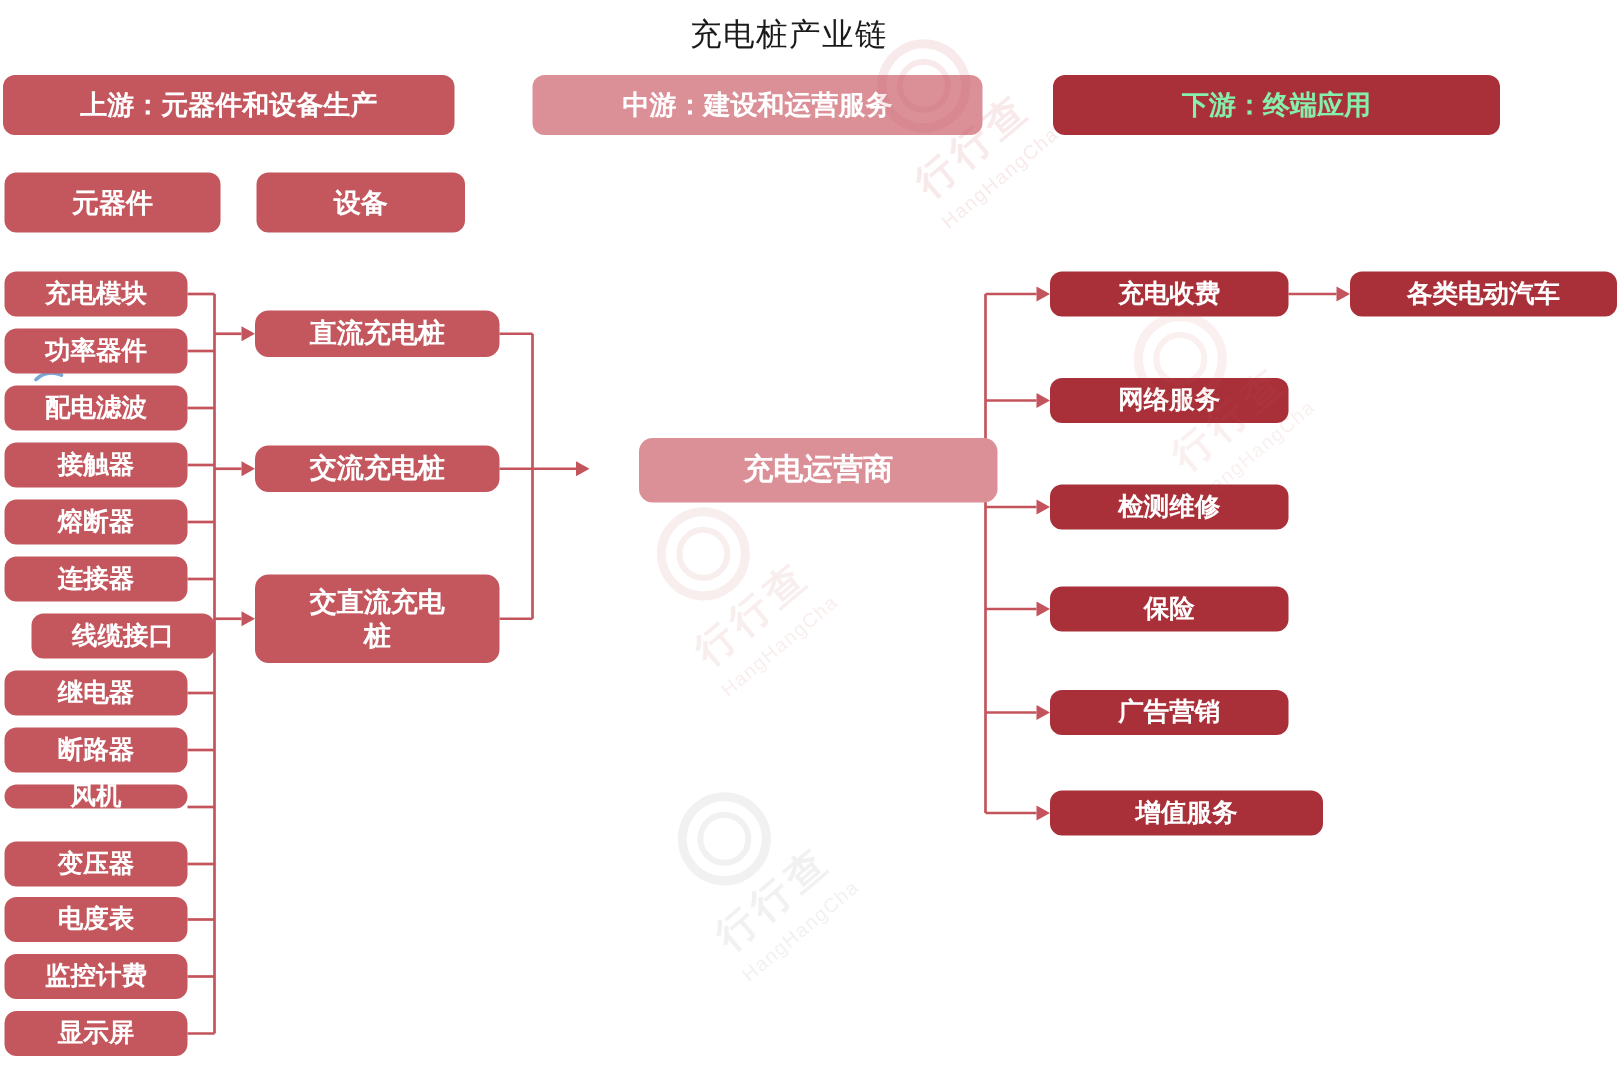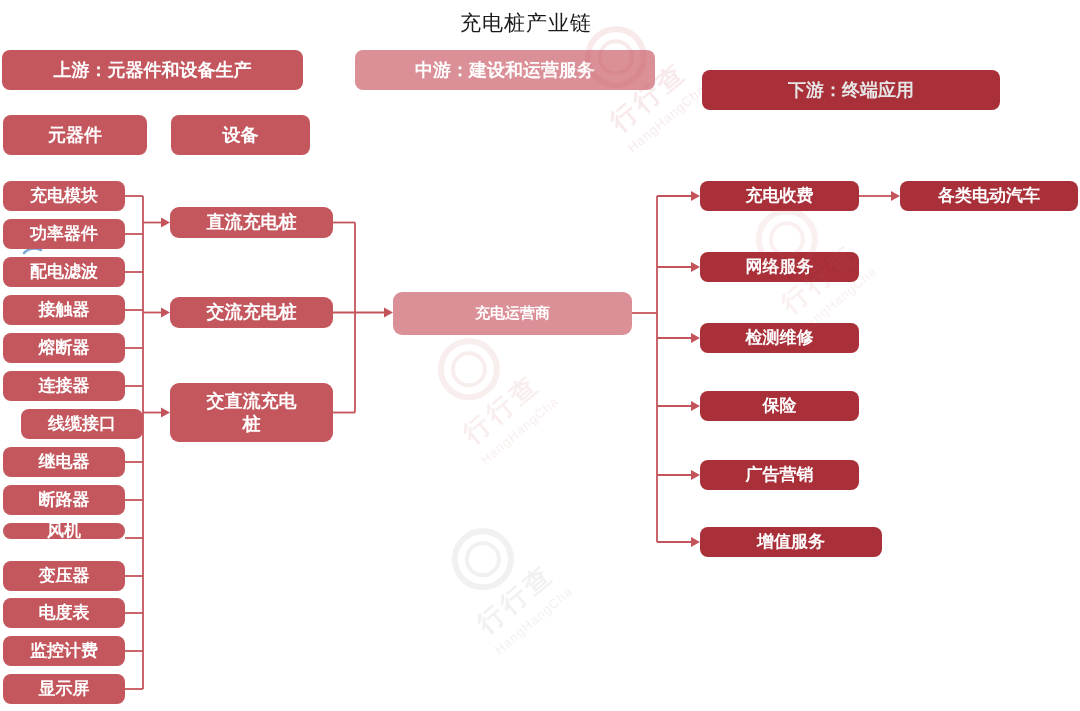--- a/index.html
+++ b/index.html
@@ -6,21 +6,21 @@
   #stage{position:relative;width:1080px;height:711px;background:#ffffff;overflow:hidden;
          font-family:"Liberation Sans","DejaVu Sans",sans-serif;}
   #title{position:absolute;top:9px;left:0;width:1052px;text-align:center;
          font-size:21px;font-weight:500;letter-spacing:1px;}
   .box{position:absolute;display:flex;align-items:center;justify-content:center;
        font-weight:bold;text-align:center;box-sizing:border-box;line-height:1.25;}
   .hdr{border-radius:8px;font-size:18px;}
   .cat{border-radius:8px;font-size:18px;}
   .comp{border-radius:8px;font-size:17px;}
   .eq{border-radius:9px;font-size:18px;white-space:pre-line;padding:0 10px;}
-  .op{border-radius:9px;font-size:15px;}
+  .op{border-radius:9px;font-size:20px;margin-left:33px;}
   .svc{border-radius:8px;font-size:17px;}
   .end{border-radius:8px;font-size:17px;}
   #hdr-up{left:2px;top:50px;width:301px;height:40px;}
   #hdr-mid{left:355px;top:50px;width:300px;height:40px;}
   #hdr-down{left:702px;top:50px;width:298px;height:40px;}
   #cat-0{left:3px;top:115px;width:144px;height:40px;}
   #cat-1{left:171px;top:115px;width:139px;height:40px;}
   #operator{left:393px;top:292px;width:239px;height:43px;}
   #end-user{left:900px;top:181px;width:178px;height:30px;}
   #wires{position:absolute;left:0;top:0;}
@@ -78,21 +78,21 @@
         <polygon stroke="none" points="700,475 691,470 691,480"></polygon>
         <line x1="657" y1="542" x2="691" y2="542"></line>
         <polygon stroke="none" points="700,542 691,537 691,547"></polygon>
         <line x1="859" y1="196" x2="891" y2="196"></line>
         <polygon stroke="none" points="900,196 891,191 891,201"></polygon>
       </g>
       <path d="M24,253 Q31,246 41,250" stroke="#7BA7D7" stroke-width="2.5" fill="none" stroke-linecap="round"></path>
     </svg>
   <div class="box hdr" id="hdr-up" style="background: rgb(196, 86, 93); color: rgb(255, 255, 255);">上游：元器件和设备生产</div>
   <div class="box hdr" id="hdr-mid" style="background: rgb(219, 144, 152); color: rgb(255, 255, 255);">中游：建设和运营服务</div>
-  <div class="box hdr" id="hdr-down" style="background: rgb(169, 48, 57); color: #e5e5e5; margin-top: 20px;">下游：终端应用</div>
+  <div class="box hdr" id="hdr-down" style="background: rgb(169, 48, 57); color: #86efac;">下游：终端应用</div>
   <div class="box cat" id="cat-0" style="background: rgb(196, 86, 93); color: rgb(255, 255, 255);">元器件</div>
   <div class="box cat" id="cat-1" style="background: rgb(196, 86, 93); color: rgb(255, 255, 255);">设备</div>
   <div class="box op" id="operator" style="background: rgb(219, 144, 152); color: rgb(255, 255, 255);">充电运营商</div>
   <div class="box end" id="end-user" style="background: rgb(169, 48, 57); color: rgb(255, 255, 255);">各类电动汽车</div>
 <div class="box comp" style="left: 3px; top: 181px; width: 122px; height: 30px; background: rgb(196, 86, 93); color: rgb(255, 255, 255);">充电模块</div>
     <div class="box comp" style="left: 3px; top: 219px; width: 122px; height: 30px; background: rgb(196, 86, 93); color: rgb(255, 255, 255);">功率器件</div>
     <div class="box comp" style="left: 3px; top: 257px; width: 122px; height: 30px; background: rgb(196, 86, 93); color: rgb(255, 255, 255);">配电滤波</div>
     <div class="box comp" style="left: 3px; top: 295px; width: 122px; height: 30px; background: rgb(196, 86, 93); color: rgb(255, 255, 255);">接触器</div>
     <div class="box comp" style="left: 3px; top: 333px; width: 122px; height: 30px; background: rgb(196, 86, 93); color: rgb(255, 255, 255);">熔断器</div>
     <div class="box comp" style="left: 3px; top: 371px; width: 122px; height: 30px; background: rgb(196, 86, 93); color: rgb(255, 255, 255);">连接器</div>

